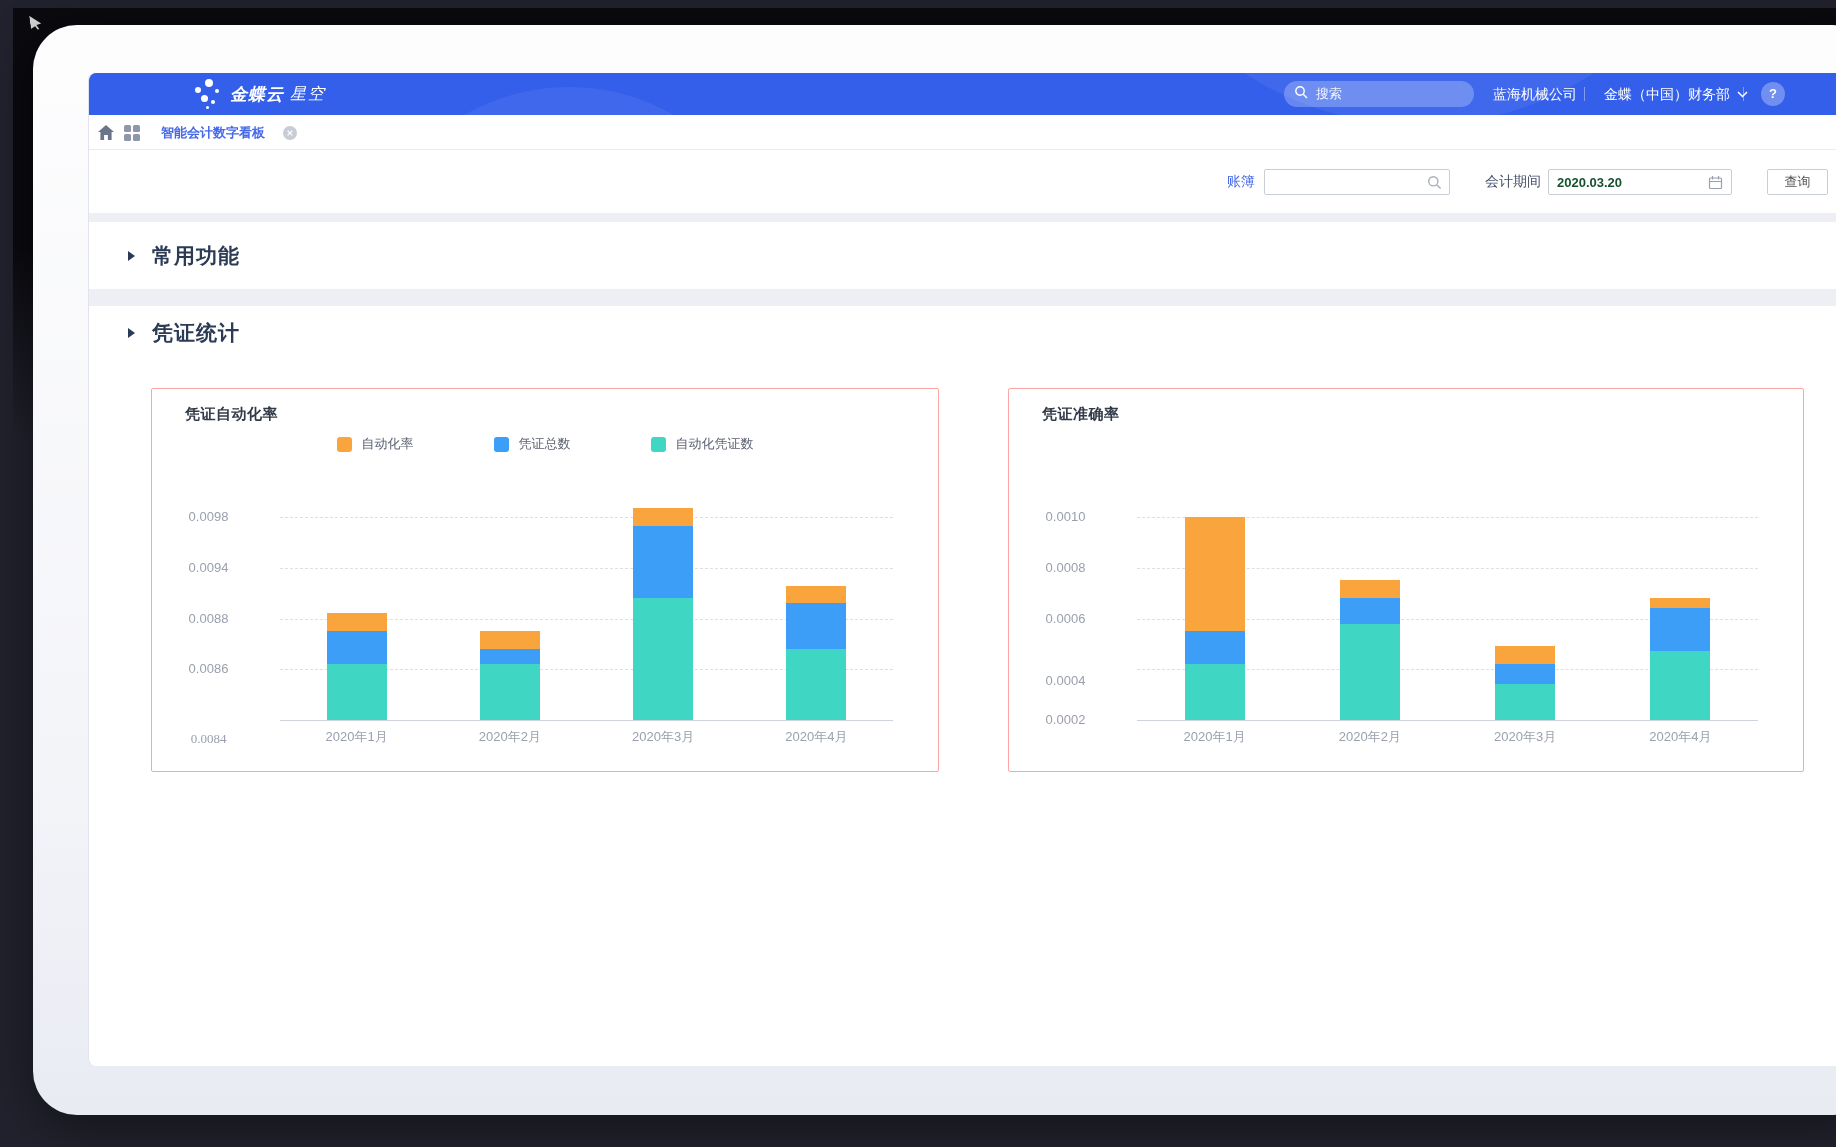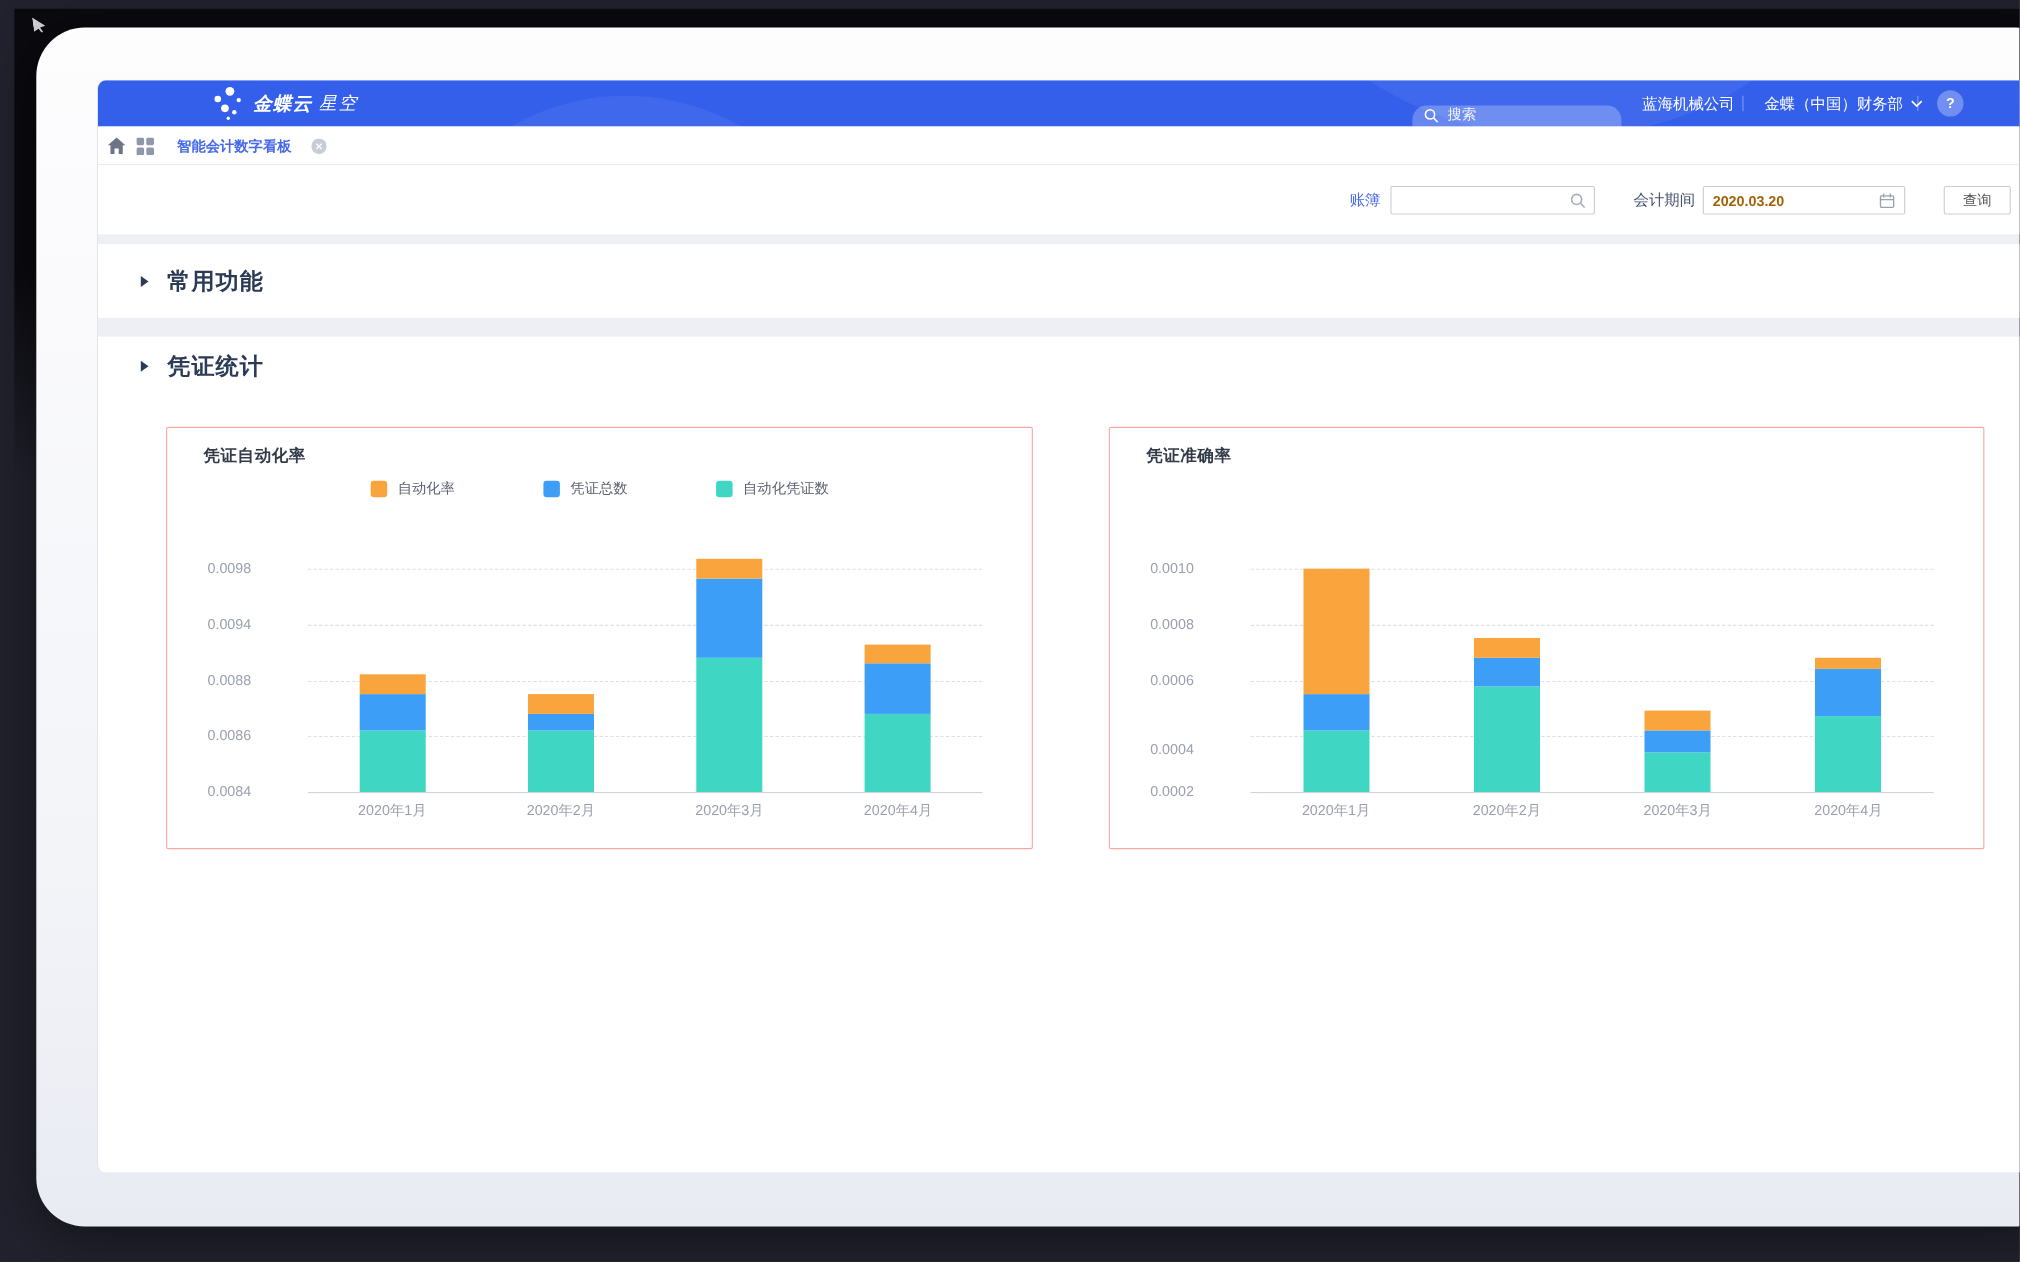--- a/index.html
+++ b/index.html
@@ -22,22 +22,22 @@
   
   .navbar{position:relative;height:42px;background:#345FEB;border-radius:4px 0 0 0;overflow:hidden;}
   .nav-deco{position:absolute;border-radius:50%;background:rgba(255,255,255,.06);}
   .deco-1{width:420px;height:420px;left:270px;top:14px;}
   .deco-2{width:640px;height:640px;left:1010px;top:-588px;}
   .logo{position:absolute;left:106px;top:6px;display:flex;align-items:center;}
   .logo-dots{position:relative;width:26px;height:30px;margin-right:9px;}
   .logo-dots i{position:absolute;border-radius:50%;background:#fff;}
   .logo-text-main{color:#fff;font-size:17px;font-weight:bold;font-style:italic;letter-spacing:1px;}
   .logo-text-sub{color:#ffffff;font-size:16px;font-weight:300;font-style:italic;margin-left:6px;letter-spacing:2px;}
-  .nav-search{position:absolute;left:1195px;top:23px;width:190px;height:26px;border-radius:13px;
-    background:rgba(255,255,255,.25);display:flex;align-items:flex-end;padding:16px 10px;box-sizing:border-box;}
+  .nav-search{position:absolute;left:1195px;top:8px;width:190px;height:26px;border-radius:13px;
+    background:rgba(255,255,255,.25);display:flex;align-items:flex-start;padding:4px 10px;box-sizing:border-box;}
   .nav-search input{background:transparent;border:none;outline:none;color:#fff;font-size:13px;width:140px;margin-left:6px;font-family:inherit;}
   .nav-search input::placeholder{color:rgba(255,255,255,.92);}
   .nav-company{position:absolute;left:1404px;top:0;height:42px;line-height:42px;color:#fff;font-size:14px;}
   .nav-divider{position:absolute;top:14px;width:1px;height:14px;background:rgba(255,255,255,.38);}
   .nav-user{position:absolute;left:1515px;top:0;height:42px;line-height:42px;color:#fff;font-size:14px;display:flex;align-items:center;cursor:pointer;}
   .nav-user svg{margin-left:7px;}
   .nav-help{position:absolute;left:1672px;top:9px;width:24px;height:24px;border-radius:50%;
     background:rgba(255,255,255,.3);color:#fff;font-size:13px;font-weight:bold;text-align:center;line-height:24px;cursor:pointer;}
 
   
@@ -51,21 +51,21 @@
   
   .filter-row{position:relative;height:63px;background:#fff;}
   .f-label{position:absolute;top:0;height:63px;line-height:63px;font-size:14px;}
   .lbl-book{left:1138px;color:#4a6be8;}
   .lbl-period{left:1396px;color:#44506b;}
   .f-input{position:absolute;top:19px;height:26px;border:1px solid #c9cdd6;border-radius:2px;background:#fff;box-sizing:border-box;}
   .book-box{left:1175px;width:186px;}
   .book-box input{border:none;outline:none;width:150px;height:24px;padding:0 8px;font-size:13px;font-family:inherit;color:#333;background:transparent;}
   .book-box svg{position:absolute;right:7px;top:5px;}
   .date-box{left:1459px;width:184px;}
-  .date-box input{border:none;outline:none;width:140px;height:24px;padding:0 8px;font-size:13px;font-weight:bold;color:#a16207;font-family:inherit;background:transparent;}
+  .date-box input{border:none;outline:none;width:140px;height:24px;padding:0 8px;font-size:13px;font-weight:bold;color:#14532d;font-family:inherit;background:transparent;}
   .date-box svg{position:absolute;right:8px;top:5px;}
   .query-btn{position:absolute;left:1678px;top:19px;width:61px;height:26px;border:1px solid #c9cdd6;border-radius:2px;
     background:#fff;color:#555;font-size:13px;cursor:pointer;font-family:inherit;}
 
   .gap-9{height:9px;}
   .gap-17{height:17px;}
 
   
   .section-panel{position:relative;background:#fff;}
   .panel-common{height:67px;}
@@ -208,21 +208,21 @@
               <div class="legend-item">
                 <span class="legend-swatch" style="background: rgb(61, 158, 247);"></span>
                 <span class="legend-label">凭证总数</span>
               </div>
               <div class="legend-item">
                 <span class="legend-swatch" style="background: rgb(63, 215, 196);"></span>
                 <span class="legend-label">自动化凭证数</span>
               </div>
             </div>
           <div class="ylabels">
-              <div class="ylabel" style="top: 323px;">0.0084</div>
+              <div class="ylabel" style="top: 342px; font-family: Liberation Serif, serif;">0.0084</div>
               <div class="ylabel" style="top: 272.25px;">0.0086</div>
               <div class="ylabel" style="top: 221.5px;">0.0088</div>
               <div class="ylabel" style="top: 170.75px;">0.0094</div>
               <div class="ylabel" style="top: 120px;">0.0098</div>
             </div>
           <div class="plot">
               <div class="gridline baseline" style="top: 203px;"></div>
               <div class="gridline" style="top: 152.25px;"></div>
               <div class="gridline" style="top: 101.5px;"></div>
               <div class="gridline" style="top: 50.75px;"></div>

